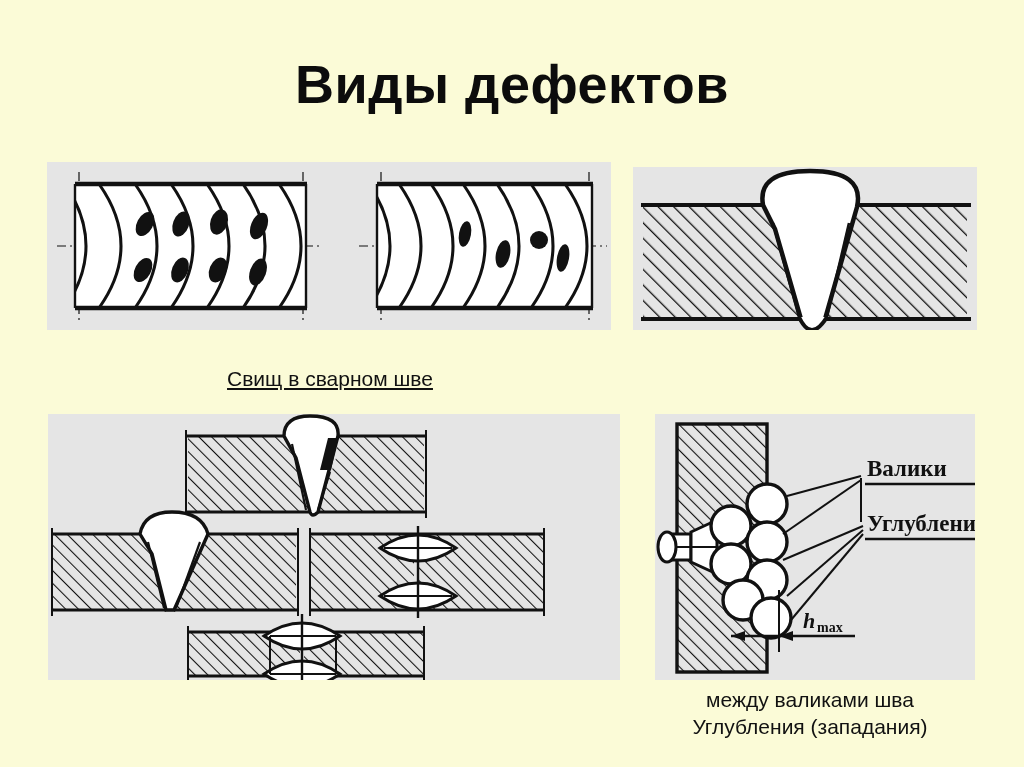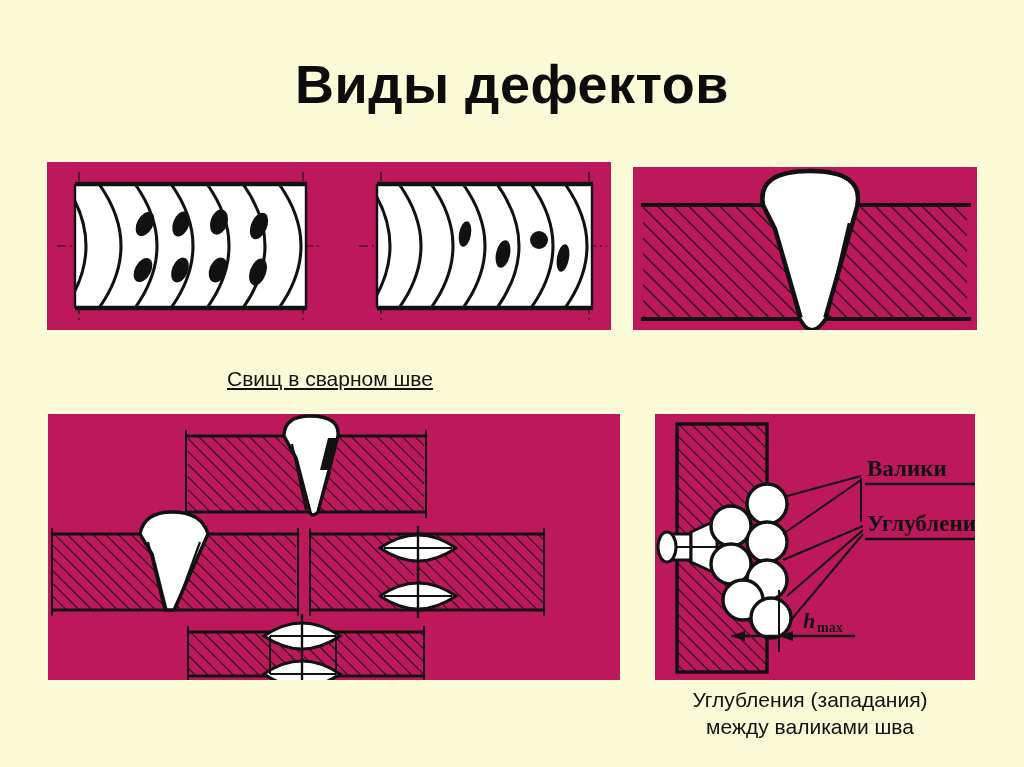--- a/index.html
+++ b/index.html
@@ -28,21 +28,21 @@
     text-align: center;
     font-family: "Liberation Sans", sans-serif;
     font-weight: bold;
     font-size: 54px;
     line-height: 64px;
     color: #0c0c0c;
     letter-spacing: 0.5px;
   }
   .panel {
     position: absolute;
-    background: #be185d;
+    background: #e5e5e5;
     overflow: hidden;
   }
   #panel-fistula { left: 47px;  top: 162px; width: 564px; height: 168px; }
   #panel-undercut{ left: 633px; top: 167px; width: 344px; height: 163px; }
   #panel-lackfusion { left: 48px; top: 414px; width: 572px; height: 266px; }
   #panel-depressions{ left: 655px; top: 414px; width: 320px; height: 266px; }
 
   .panel svg { display: block; width: 100%; height: 100%; }
 
   .caption {
@@ -368,17 +368,17 @@
         <line x1="76" y1="222" x2="200" y2="222" stroke="#111" stroke-width="2.4"></line>
         <path d="M 76 222 L 90 217 L 90 227 Z" fill="#111"></path>
         <path d="M 124 222 L 138 217 L 138 227 Z" fill="#111"></path>
         <text x="148" y="214" font-family="Liberation Serif, serif" font-size="22" font-style="italic" font-weight="bold" fill="#111">h</text>
         <text x="162" y="218" font-family="Liberation Serif, serif" font-size="14" font-weight="bold" fill="#111">max</text>
       </g>
     </svg>
   </div>
 
   <div class="caption" id="caption-depressions">
+    <div>между валиками шва</div>
     <div>Углубления (западания)</div>
-    <div>между валиками шва</div>
   </div>
 
 </div>
 
 </body></html>

